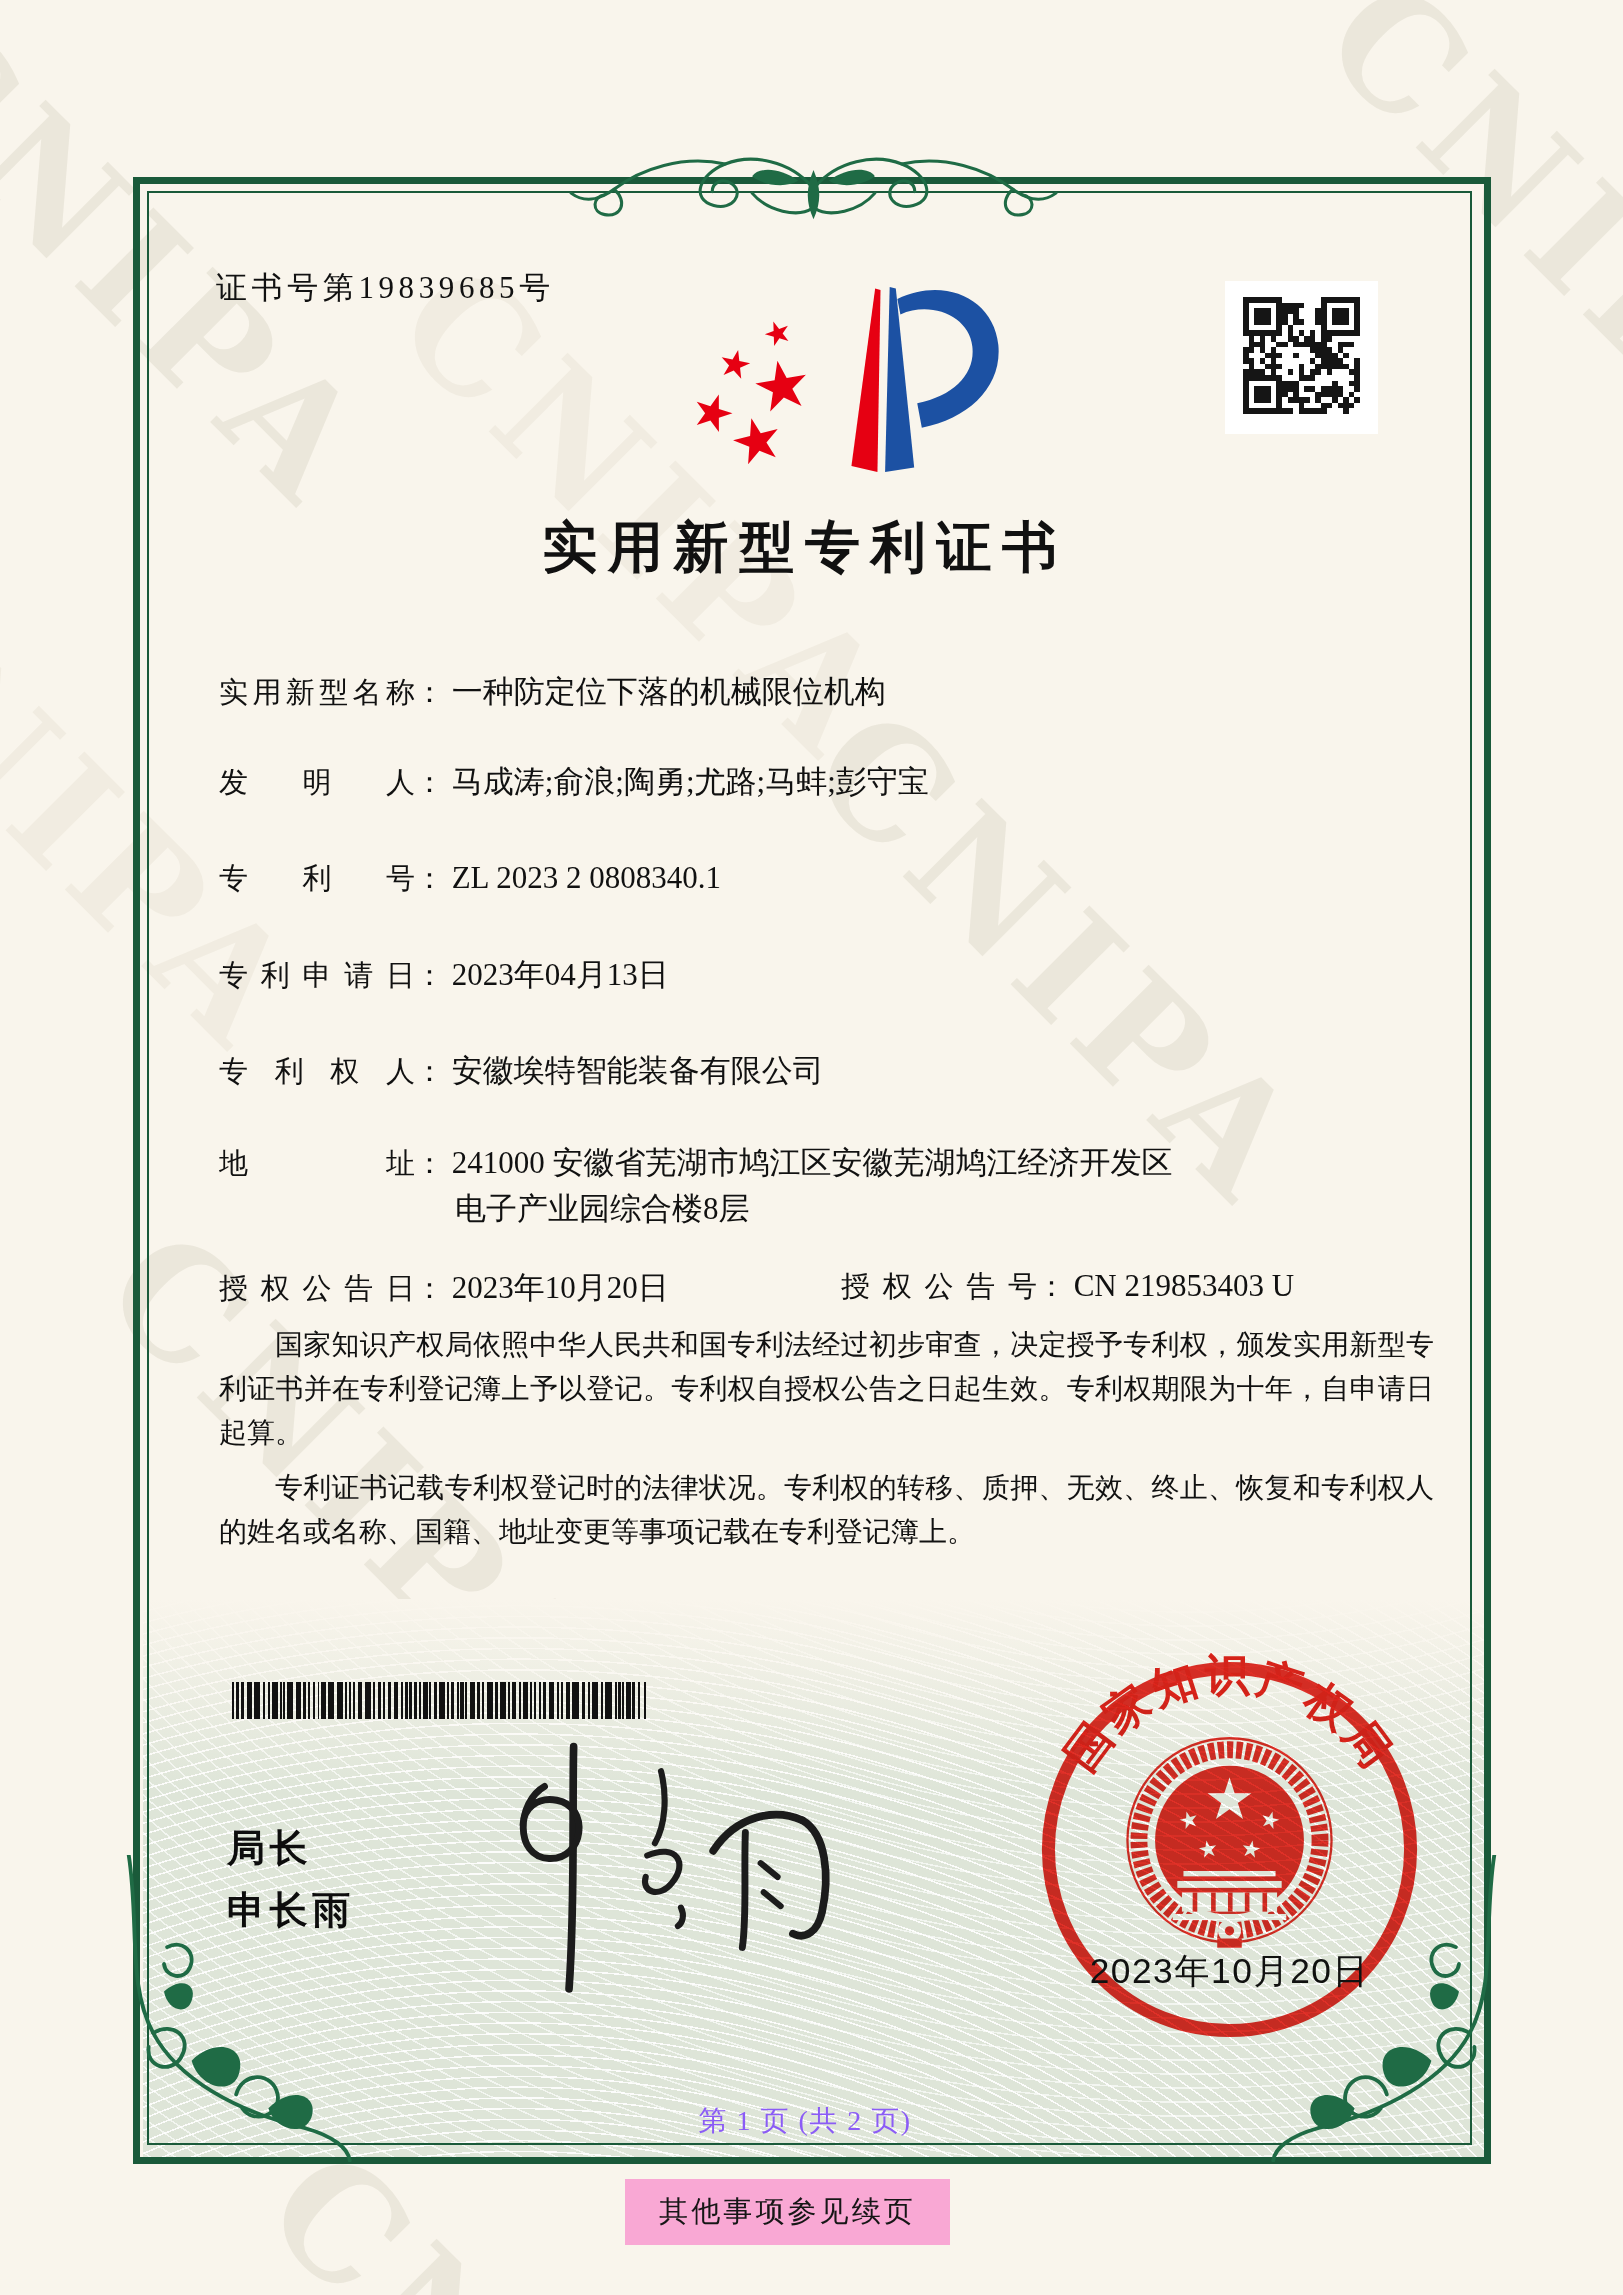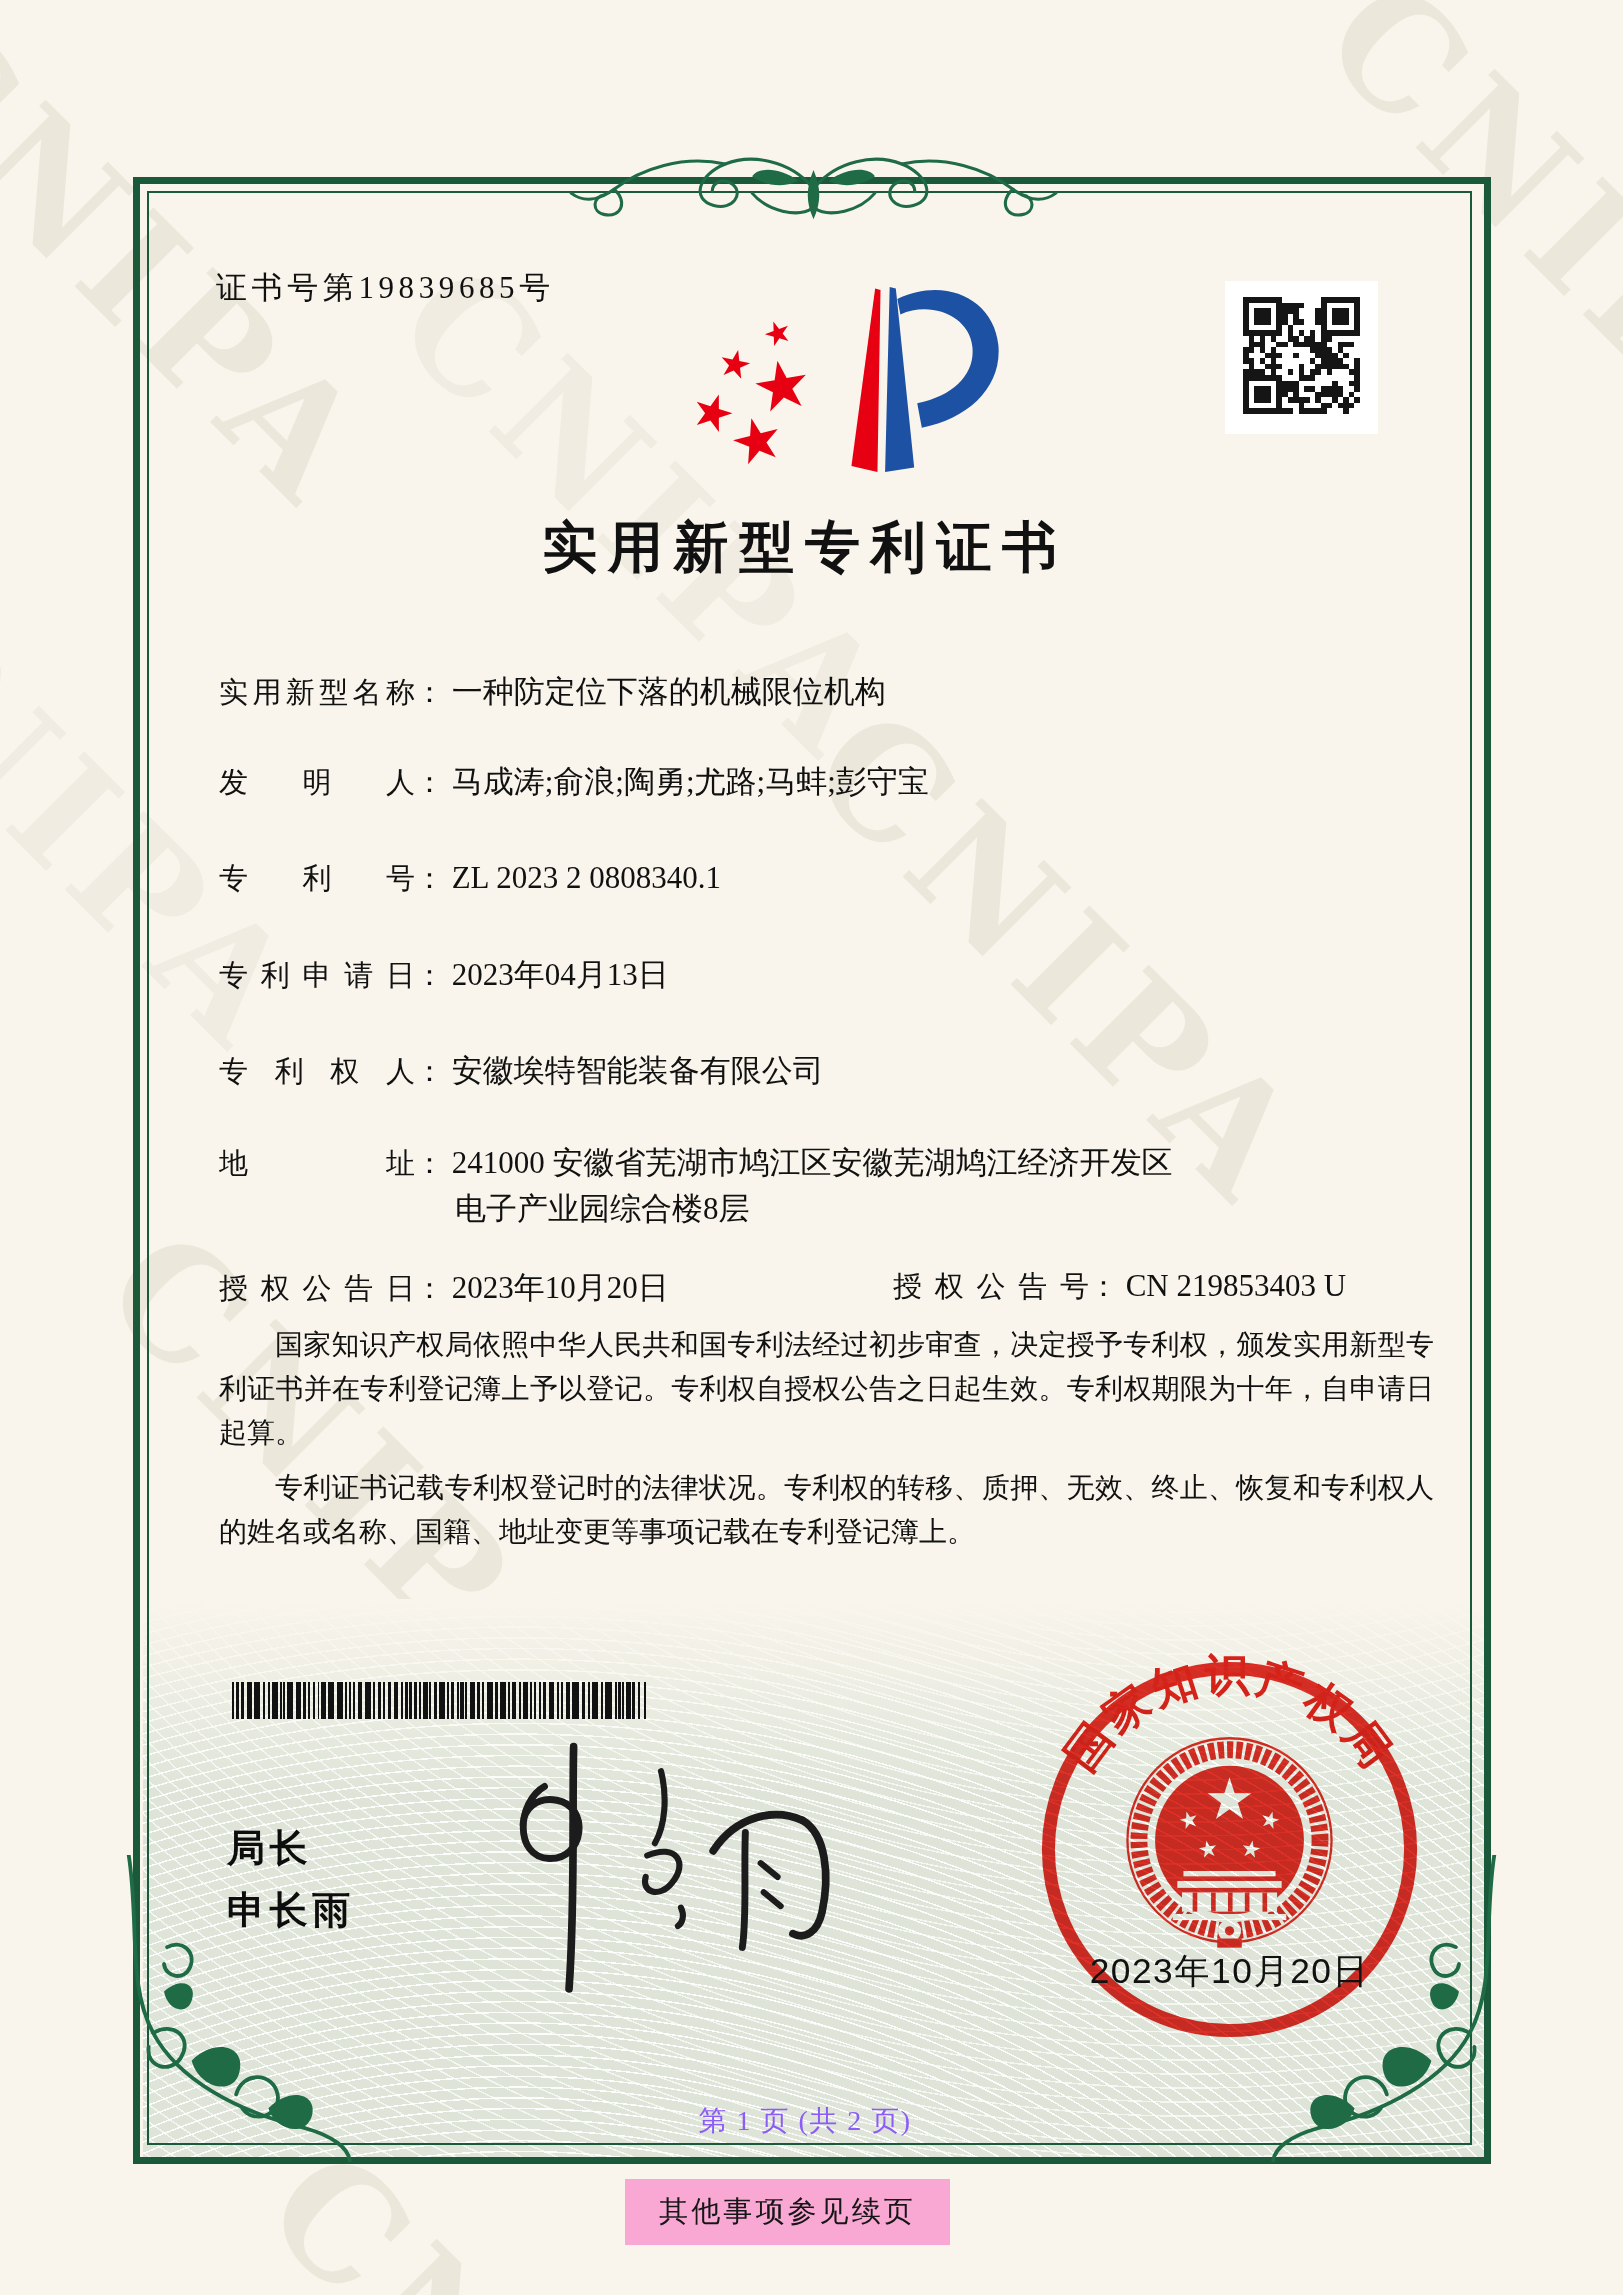--- a/index.html
+++ b/index.html
@@ -44,21 +44,21 @@
     background:#ffffff; z-index:4; display:flex; align-items:center; justify-content:center;}
   .title{position:absolute; left:133px; top:511px; width:1344px; z-index:4;
     text-align:center; font-size:55px; font-weight:bold; letter-spacing:10.7px;}
   
   .row{position:absolute; left:219px; z-index:4; font-size:31px; white-space:nowrap;}
   .flabel{display:inline-block; width:196px; font-size:29px;
     text-align:justify; text-align-last:justify; vertical-align:baseline;}
   .colon{font-size:29px;}
   .fvalue{margin-left:7.7px; font-size:31px;}
   .addr2{position:absolute; left:455px; z-index:4; font-size:31px;}
-  .row .pair2{position:absolute; left:674px; top:0; white-space:nowrap;}
+  .row .pair2{position:absolute; left:622px; top:0; white-space:nowrap;}
   
   .legal{position:absolute; left:219px; top:1323px; width:1215px; z-index:4;
     font-size:28px; line-height:44px; text-align:justify;}
   .legal p{margin:0; text-indent:2em;}
   .legal p + p{margin-top:11px;}
   
   .barcode{position:absolute; left:232px; top:1682px; z-index:4;}
   .director-label,.director-name{position:absolute; left:227px; z-index:4;
     font-family:Liberation Sans, sans-serif; font-weight:bold;
     font-size:38px; letter-spacing:4.6px; color:#0d0d0d;}

